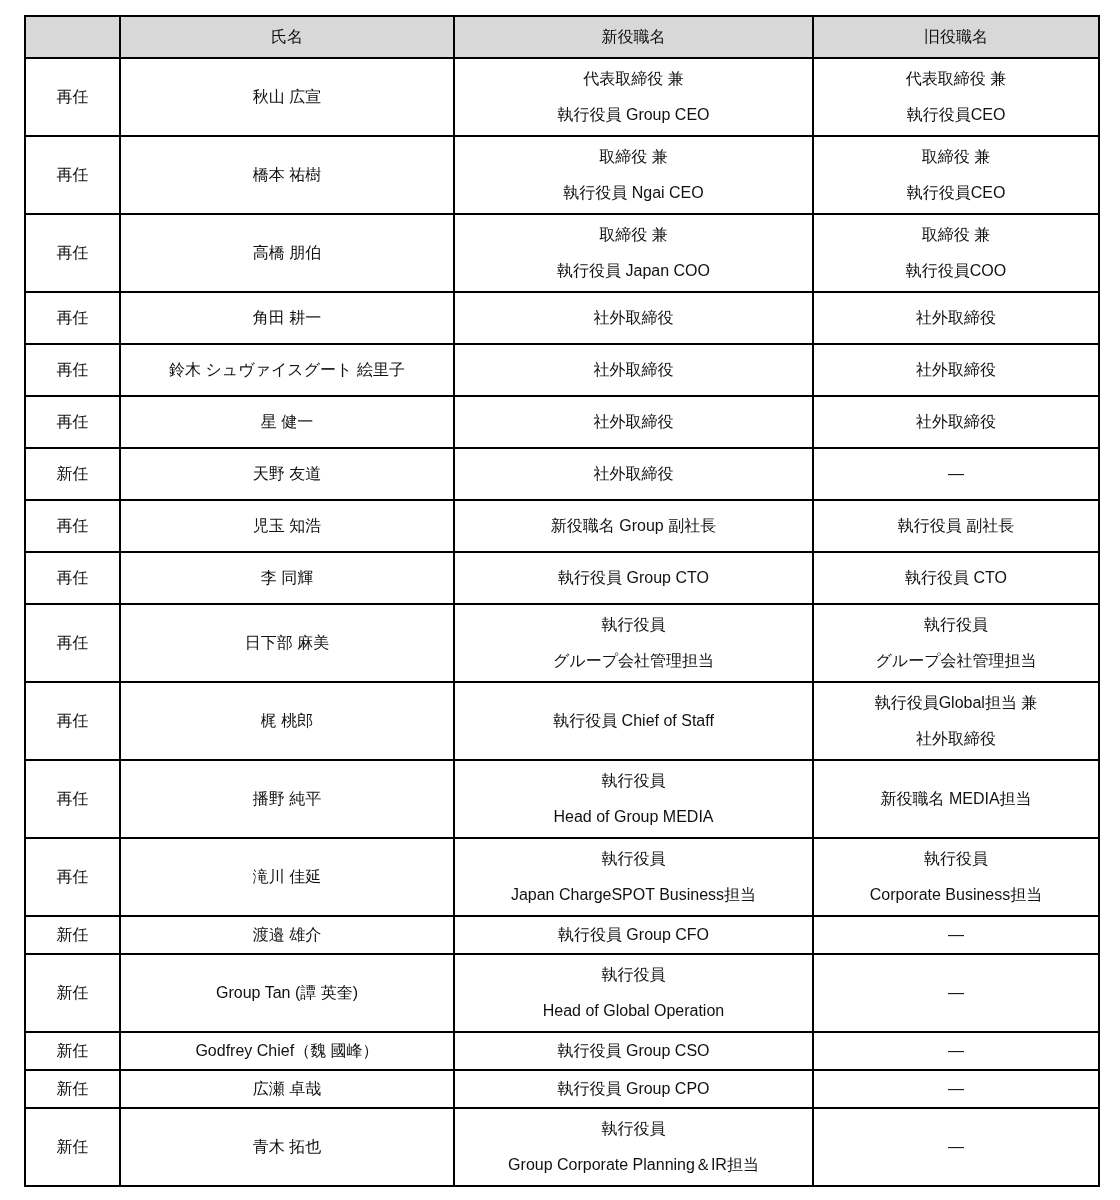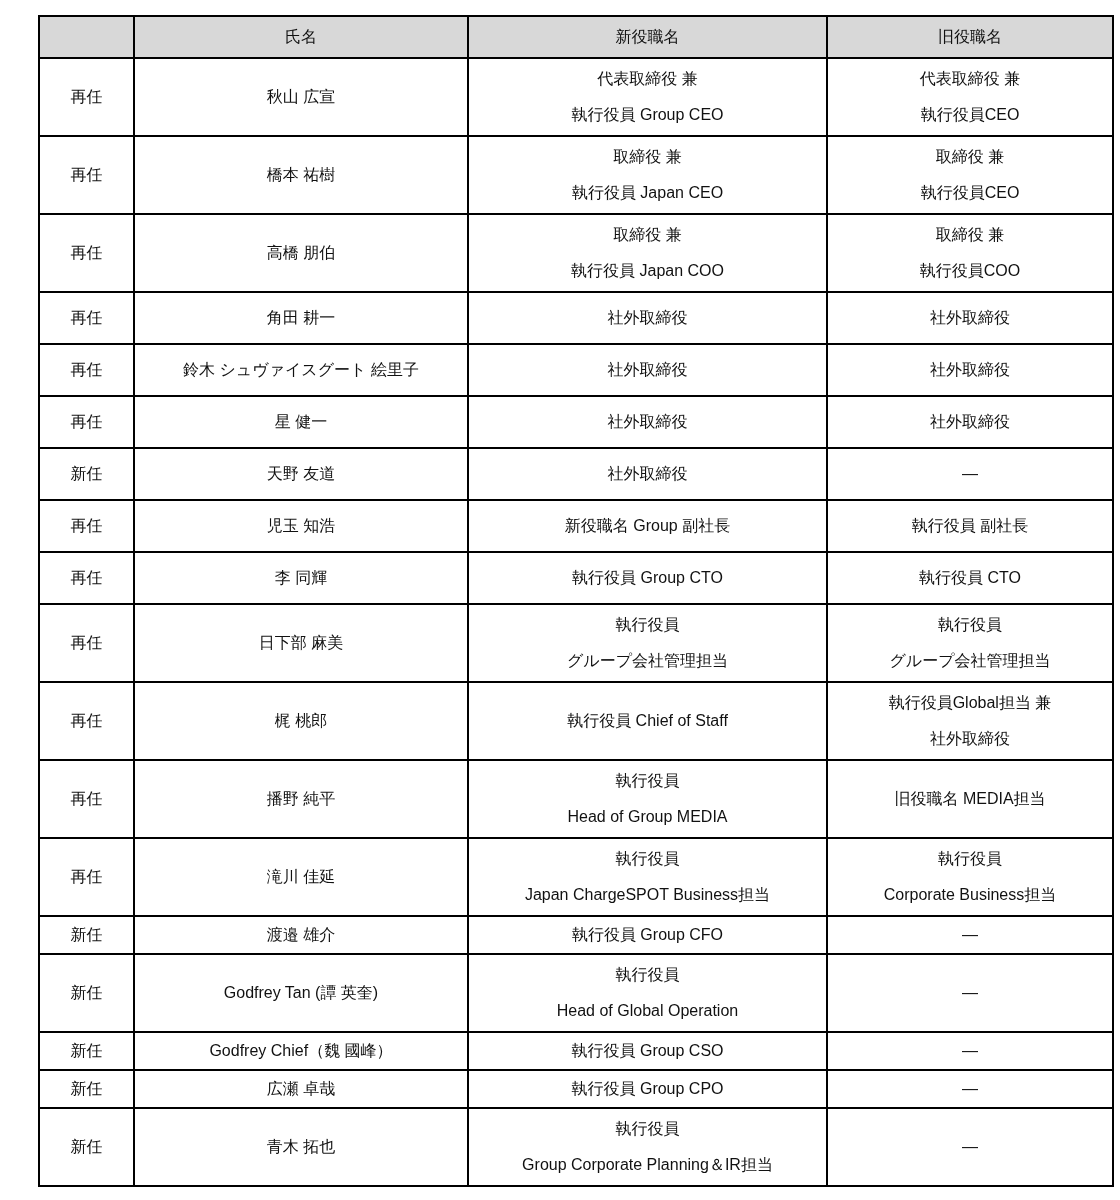--- a/index.html
+++ b/index.html
@@ -6,21 +6,21 @@
     margin: 0;
     padding: 0;
     background: #ffffff;
     width: 1120px;
     height: 1200px;
     font-family: "Liberation Sans", "DejaVu Sans", sans-serif;
   }
   table.appointments {
     border-collapse: collapse;
     table-layout: fixed;
-    margin: 15px 0 0 38px;
+    margin: 15px 0 0 24px;
   }
   table.appointments th,
   table.appointments td {
     border: 2px solid #000000;
     text-align: center;
     vertical-align: middle;
     padding: 0 4px;
     font-size: 16px;
     font-weight: normal;
     color: #111111;
@@ -73,21 +73,21 @@
   </tr>
       <tr class="h-tall">
     <td>
           <div class="cell-line">再任</div>
         </td>
     <td>
           <div class="cell-line">橋本 祐樹</div>
         </td>
     <td>
           <div class="cell-line">取締役 兼</div>
-          <div class="cell-line">執行役員 Japan CEO</div>
+          <div class="cell-line">執行役員 Ngai CEO</div>
         </td>
     <td>
           <div class="cell-line">取締役 兼</div>
           <div class="cell-line">執行役員CEO</div>
         </td>
   </tr>
       <tr class="h-tall">
     <td>
           <div class="cell-line">再任</div>
         </td>
@@ -223,21 +223,21 @@
           <div class="cell-line">再任</div>
         </td>
     <td>
           <div class="cell-line">播野 純平</div>
         </td>
     <td>
           <div class="cell-line">執行役員</div>
           <div class="cell-line">Head of Group MEDIA</div>
         </td>
     <td>
-          <div class="cell-line">旧役職名 MEDIA担当</div>
+          <div class="cell-line">新役職名 MEDIA担当</div>
         </td>
   </tr>
       <tr class="h-tall">
     <td>
           <div class="cell-line">再任</div>
         </td>
     <td>
           <div class="cell-line">滝川 佳延</div>
         </td>
     <td>
@@ -261,21 +261,21 @@
         </td>
     <td>
           <div class="cell-line">―</div>
         </td>
   </tr>
       <tr class="h-tall">
     <td>
           <div class="cell-line">新任</div>
         </td>
     <td>
-          <div class="cell-line">Godfrey Tan (譚 英奎)</div>
+          <div class="cell-line">Group Tan (譚 英奎)</div>
         </td>
     <td>
           <div class="cell-line">執行役員</div>
           <div class="cell-line">Head of Global Operation</div>
         </td>
     <td>
           <div class="cell-line">―</div>
         </td>
   </tr>
       <tr class="h-xshort">

